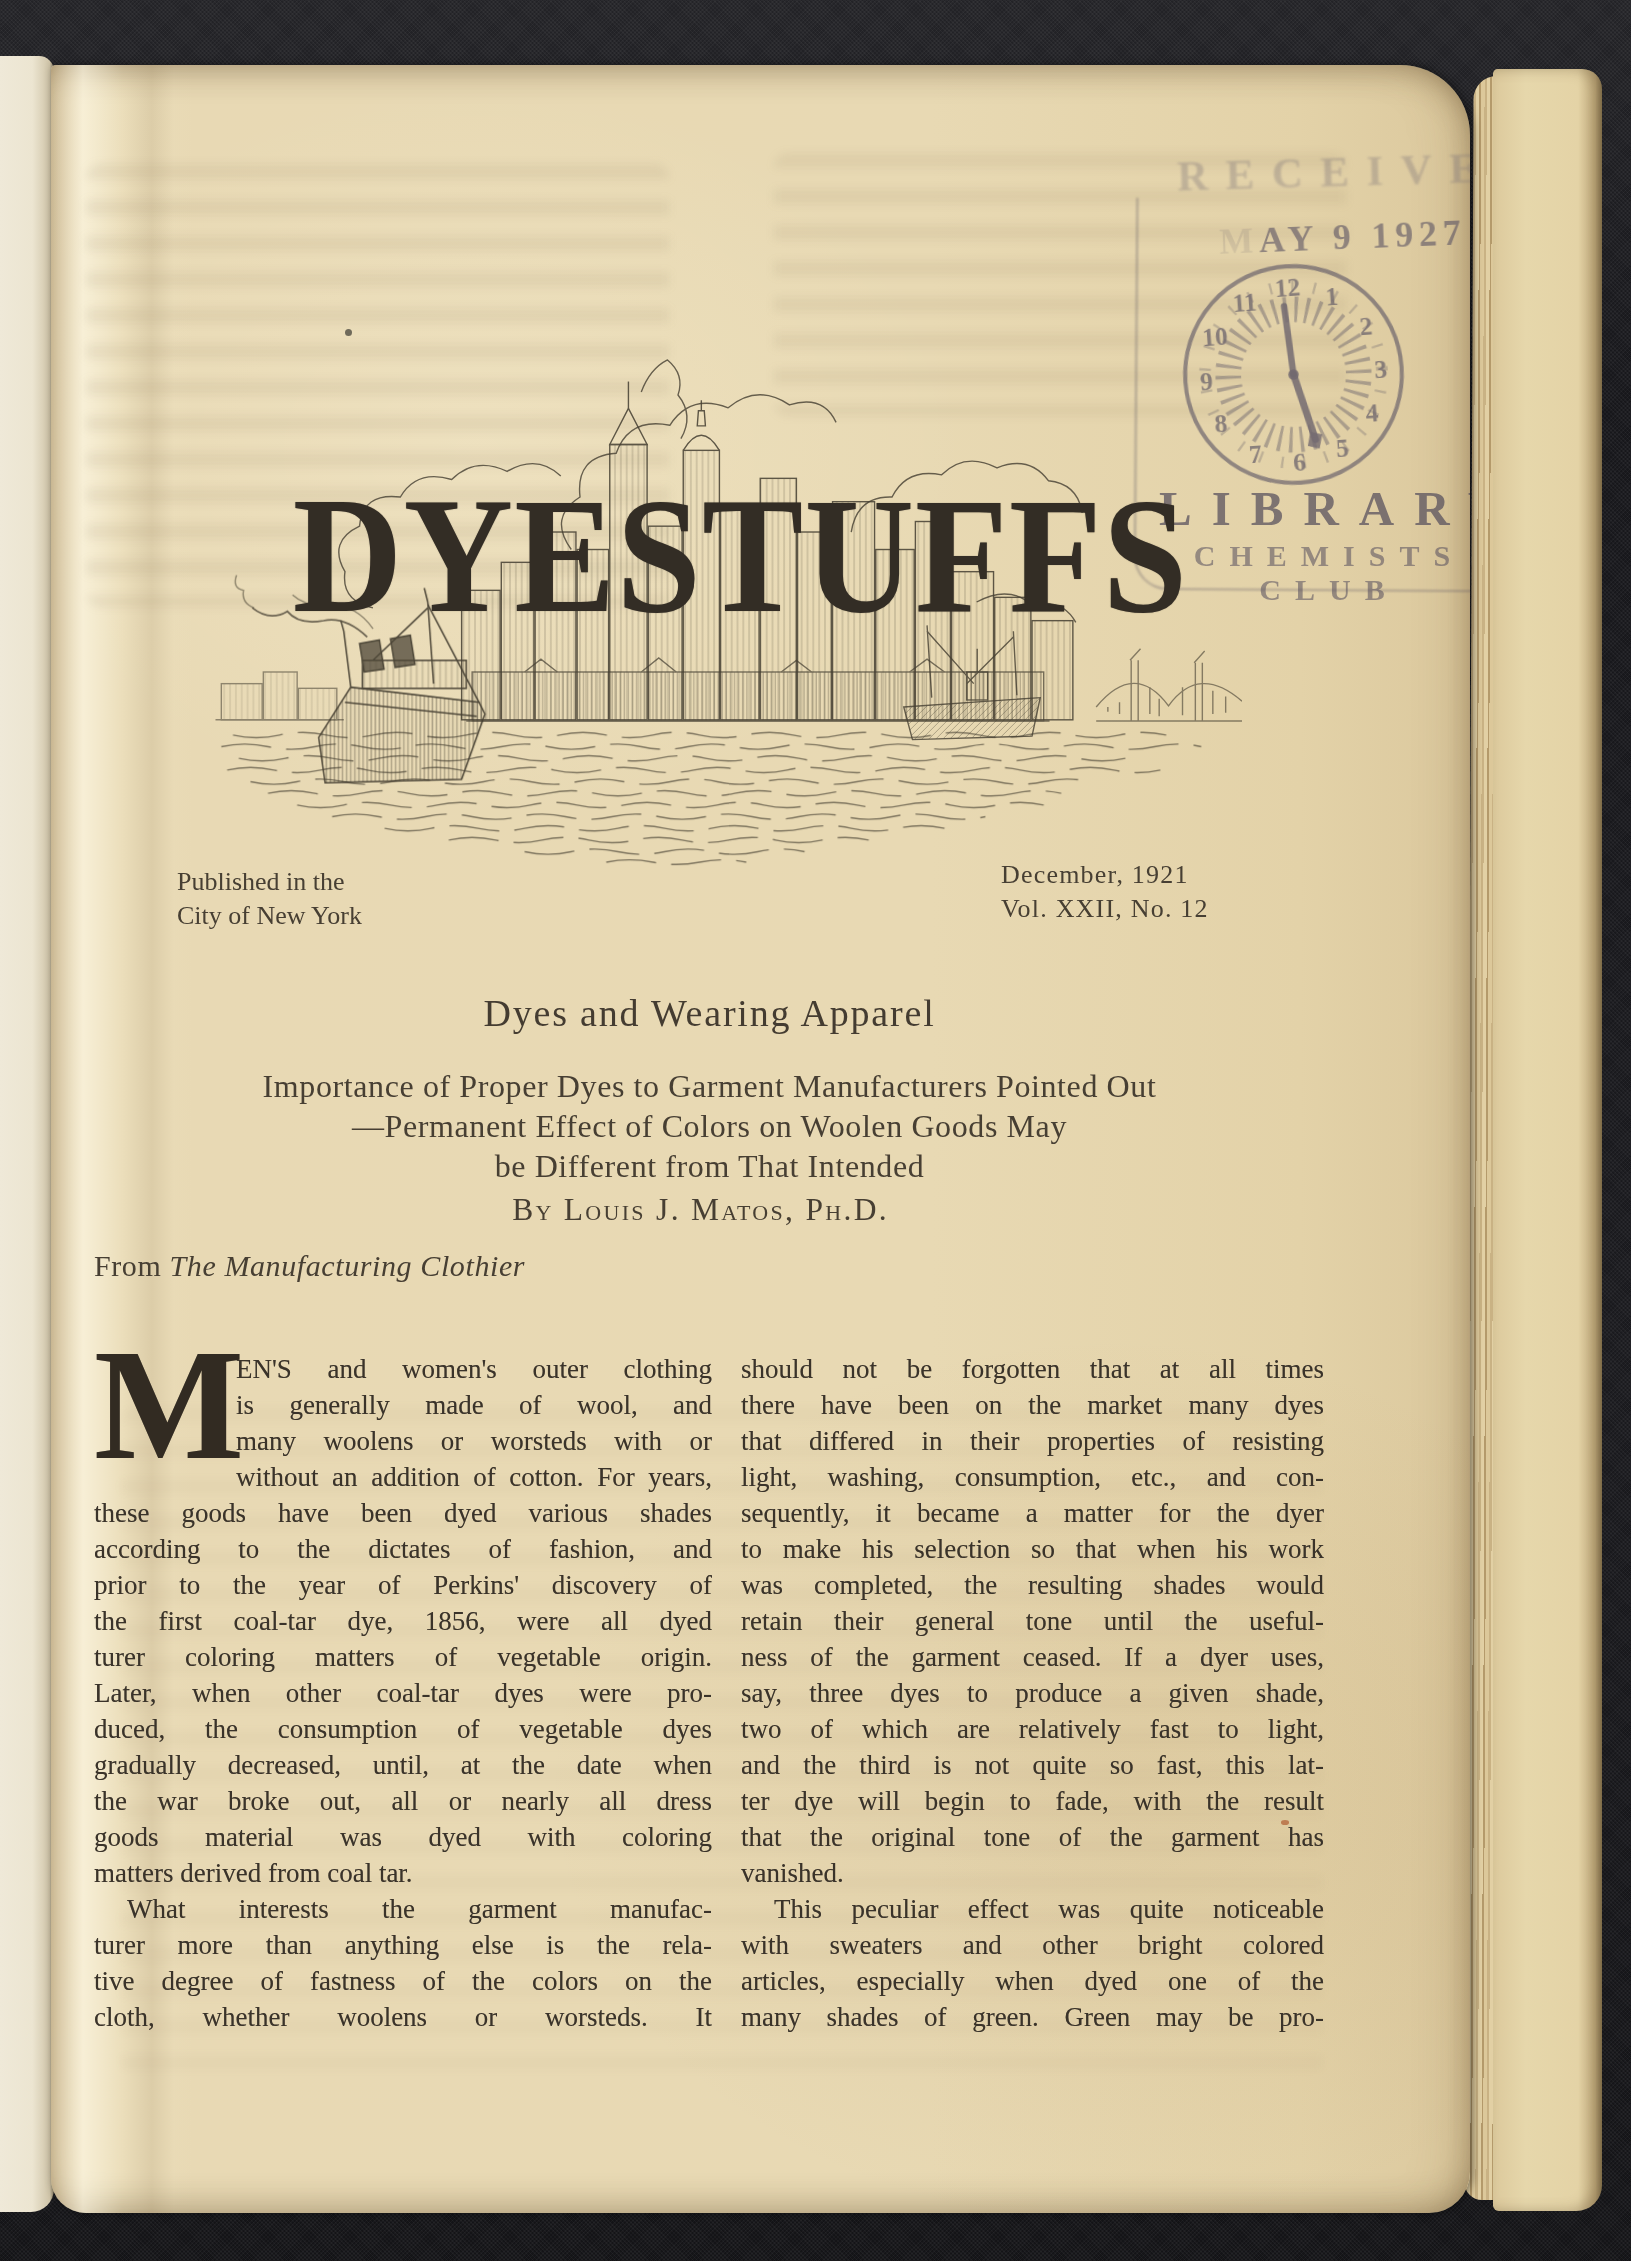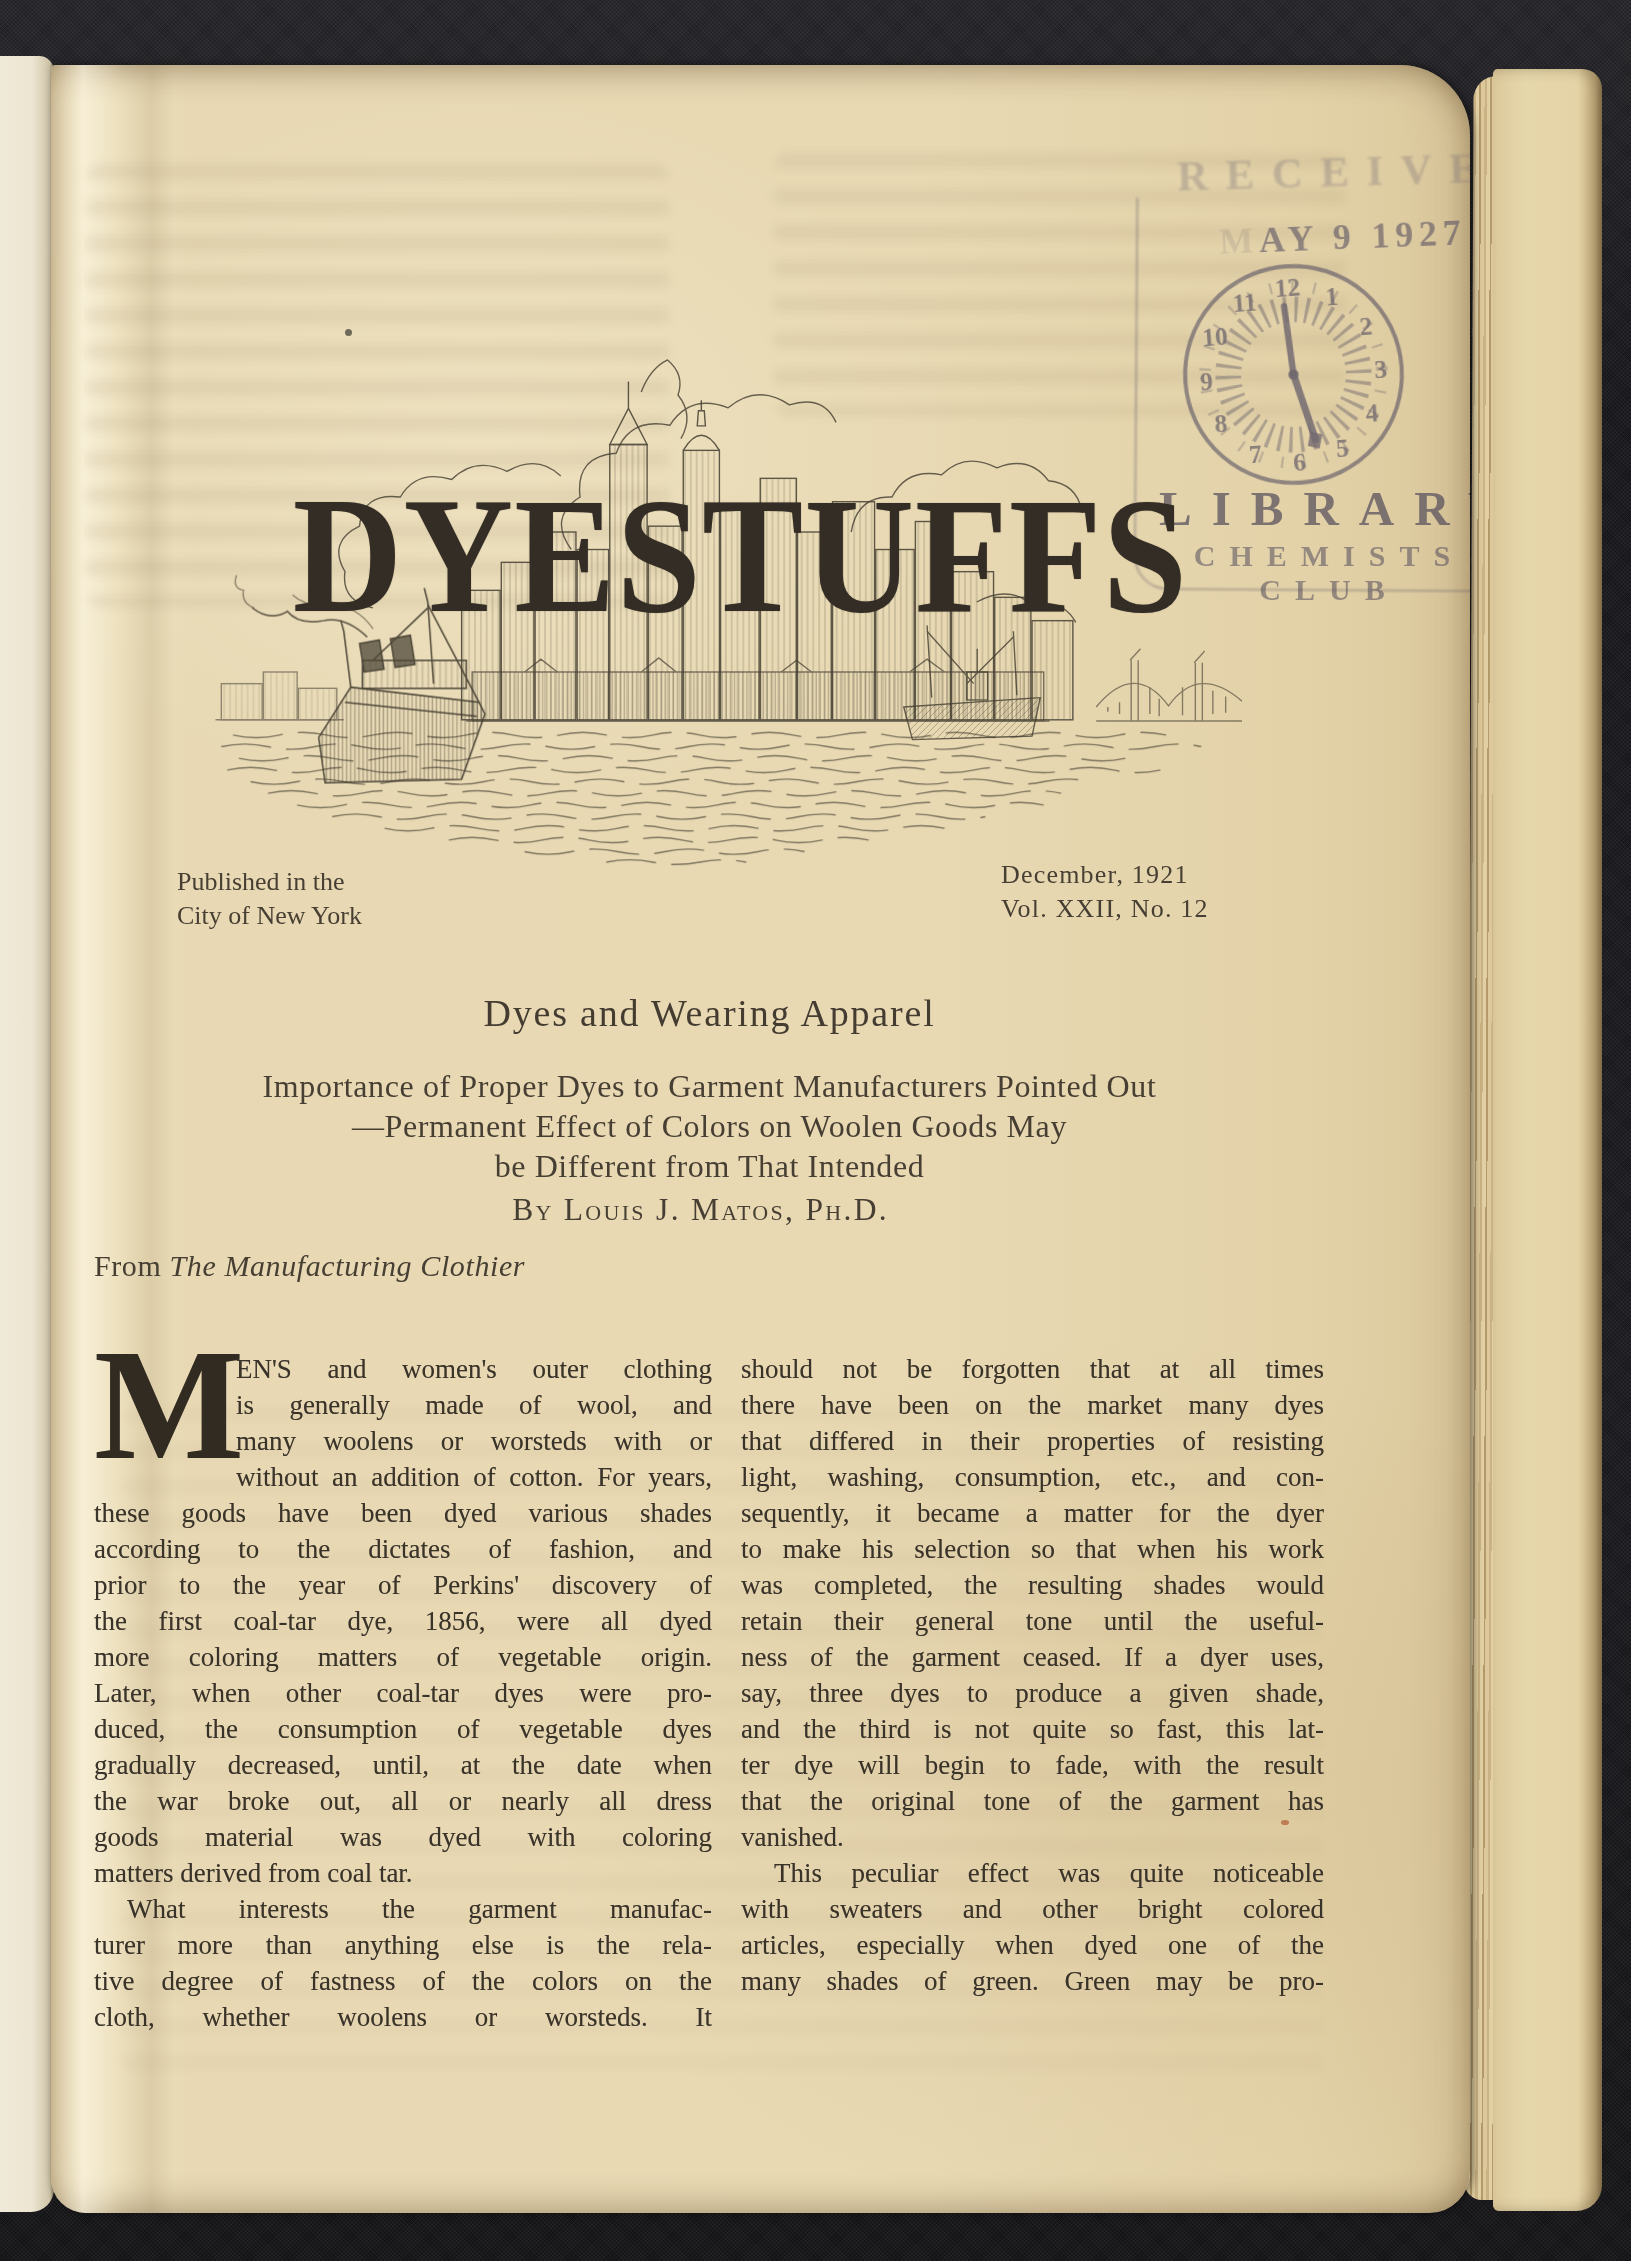--- a/index.html
+++ b/index.html
@@ -328,21 +328,21 @@
     <div class="col col1">
       <div class="dropcap">M</div>
       <div class="line">EN'S and women's outer clothing</div>
       <div class="line">is generally made of wool, and</div>
       <div class="line">many woolens or worsteds with or</div>
       <div class="line">without an addition of cotton.  For years,</div>
       <div class="line">these goods have been dyed various shades</div>
       <div class="line">according to the dictates of fashion, and</div>
       <div class="line">prior to the year of Perkins' discovery of</div>
       <div class="line">the first coal-tar dye, 1856, were all dyed</div>
-      <div class="line">more coloring matters of vegetable origin.</div>
+      <div class="line">turer coloring matters of vegetable origin.</div>
       <div class="line">Later, when other coal-tar dyes were pro-</div>
       <div class="line">duced, the consumption of vegetable dyes</div>
       <div class="line">gradually decreased, until, at the date when</div>
       <div class="line">the war broke out, all or nearly all dress</div>
       <div class="line">goods material was dyed with coloring</div>
       <div class="line nj">matters derived from coal tar.</div>
       <div class="line ind">What interests the garment manufac-</div>
       <div class="line">turer more than anything else is the rela-</div>
       <div class="line">tive degree of fastness of the colors on the</div>
       <div class="line">cloth, whether woolens or worsteds.  It</div>
@@ -351,20 +351,21 @@
       <div class="line">should not be forgotten that at all times</div>
       <div class="line">there have been on the market many dyes</div>
       <div class="line">that differed in their properties of resisting</div>
       <div class="line">light, washing, consumption, etc., and con-</div>
       <div class="line">sequently, it became a matter for the dyer</div>
       <div class="line">to make his selection so that when his work</div>
       <div class="line">was completed, the resulting shades would</div>
       <div class="line">retain their general tone until the useful-</div>
       <div class="line">ness of the garment ceased.  If a dyer uses,</div>
       <div class="line">say, three dyes to produce a given shade,</div>
+      <div class="line">two of which are relatively fast to light,</div>
       <div class="line">and the third is not quite so fast, this lat-</div>
       <div class="line">ter dye will begin to fade, with the result</div>
       <div class="line">that the original tone of the garment has</div>
       <div class="line nj">vanished.</div>
       <div class="line ind">This peculiar effect was quite noticeable</div>
       <div class="line">with sweaters and other bright colored</div>
       <div class="line">articles, especially when dyed one of the</div>
       <div class="line">many shades of green.  Green may be pro-</div>
     </div>
   </div>

